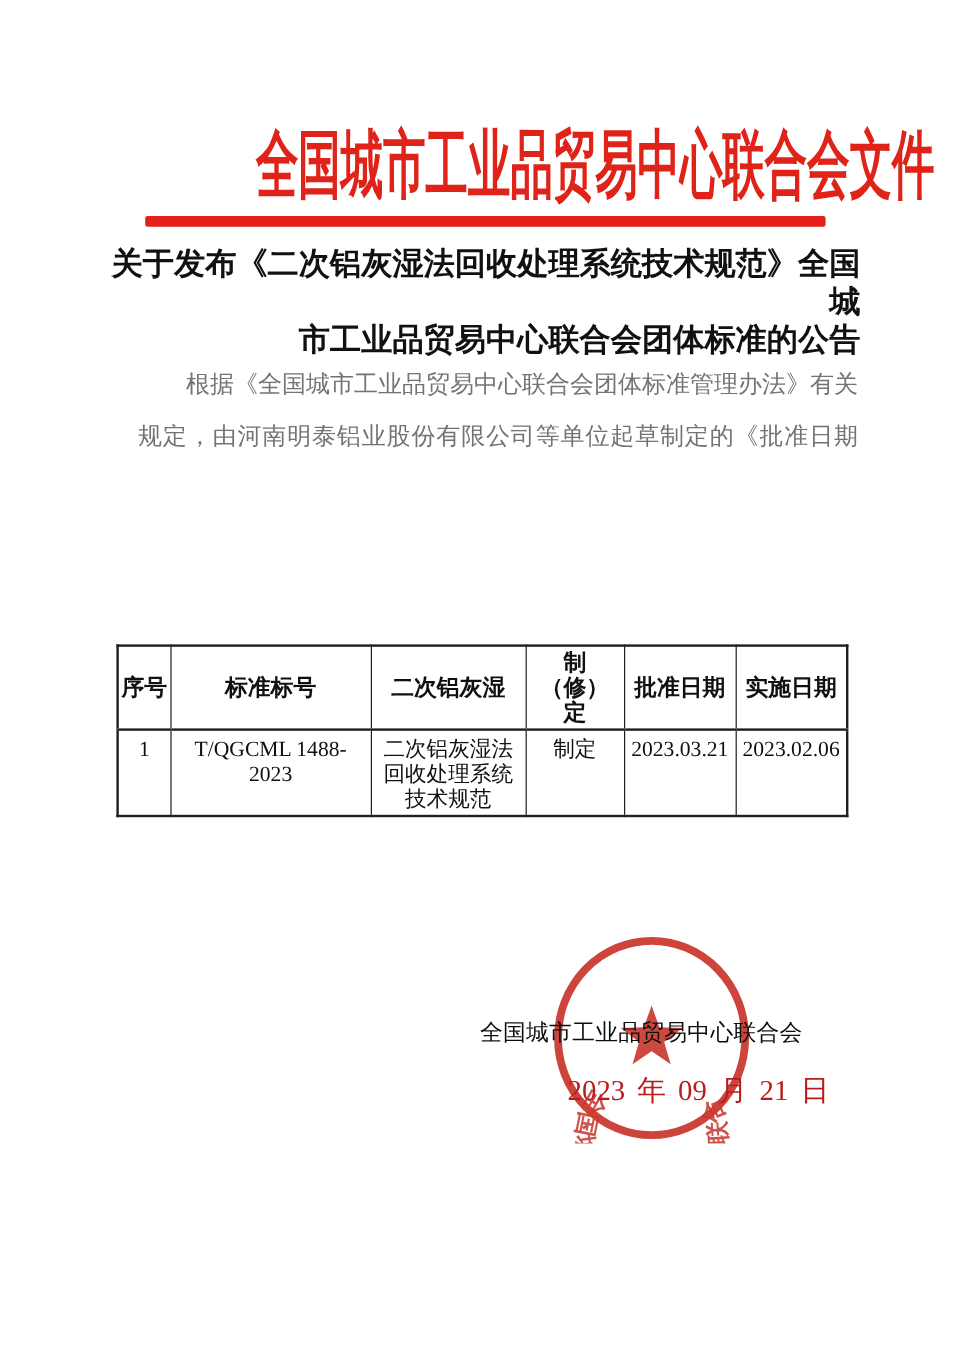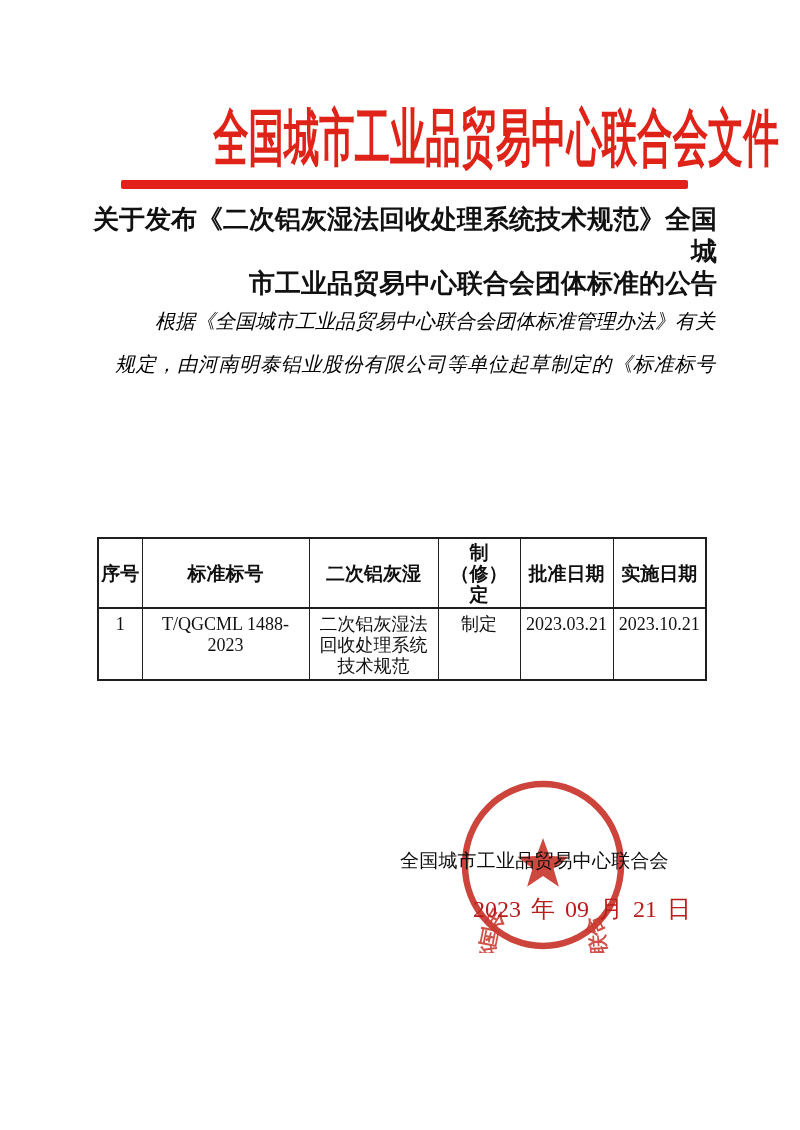--- a/index.html
+++ b/index.html
@@ -24,21 +24,21 @@
   }
   
   .doc-title {
     position:absolute; top:203px; left:83px; width:634px;
     text-align:right; font-family:"Liberation Sans", sans-serif;
     font-weight:bold; font-size:26px; line-height:32px; color:#111;
   }
   
   .body-text {
     position:absolute; top:300px; left:115px; width:600px;
-    font-size:20px; line-height:43px; color:#000000;font-style:italic;
+    font-size:20px; line-height:43px; color:#737373;
   }
   .bline { width:100%; }
   .bline.fill { text-align:justify; text-align-last:justify; }
   .bline.indent { text-indent:2em; }
   
   .std-table {
     position:absolute; top:537px; left:97px;
     border-collapse:collapse; table-layout:fixed; width:608px;
     font-family:"Liberation Serif", serif; color:#101010;
   }
@@ -85,21 +85,21 @@
 
   <div class="red-rule"></div>
 
   <div class="doc-title">
     <div>关于发布《二次铝灰湿法回收处理系统技术规范》全国城</div>
     <div>市工业品贸易中心联合会团体标准的公告</div>
   </div>
 
   <div class="body-text">
     <div class="bline indent fill">根据《全国城市工业品贸易中心联合会团体标准管理办法》有关</div>
-    <div class="bline fill">规定，由河南明泰铝业股份有限公司等单位起草制定的《标准标号</div>
+    <div class="bline fill">规定，由河南明泰铝业股份有限公司等单位起草制定的《批准日期</div>
   </div>
 
   <table class="std-table">
     <colgroup>
       <col style="width:44px">
         <col style="width:167px">
         <col style="width:129px">
       <col style="width:82px">
         <col style="width:93px">
         <col style="width:93px">
@@ -116,21 +116,21 @@
         <th>实施日期</th>
       </tr>
     </thead>
     <tbody>
       <tr>
         <td>1</td>
         <td>T/QGCML 1488-2023</td>
         <td>二次铝灰湿法回收处理系统技术规范</td>
         <td>制定</td>
         <td>2023.03.21</td>
-        <td>2023.10.21</td>
+        <td>2023.02.06</td>
       </tr>
     </tbody>
   </table>
 
   <svg class="seal" width="170" height="176" viewBox="0 0 170 176" aria-hidden="true">
     <ellipse class="seal-ring" cx="85" cy="88" rx="78" ry="81"></ellipse>
     <path id="sealArc" d="M 38.9 129.5 A 62 62 0 1 0 131.1 129.5" fill="none"></path>
     <text class="seal-text-el">
       <textPath href="#sealArc" startOffset="2" textLength="294" lengthAdjust="spacing">全国城市工业品贸易中心联合会</textPath>
     </text>

